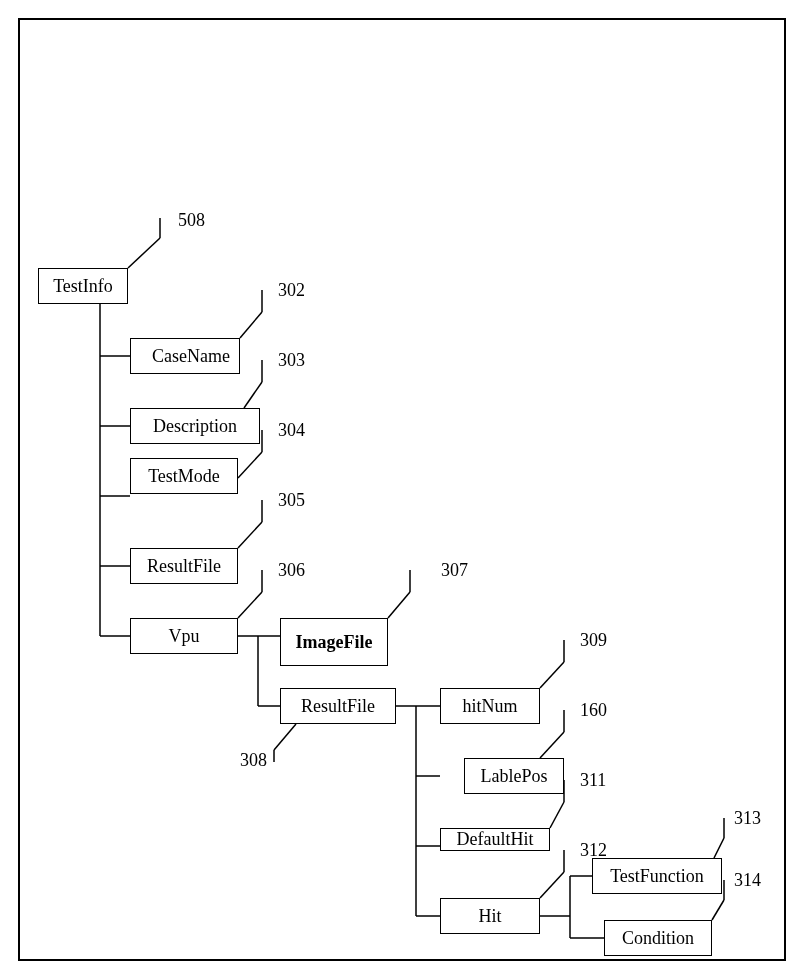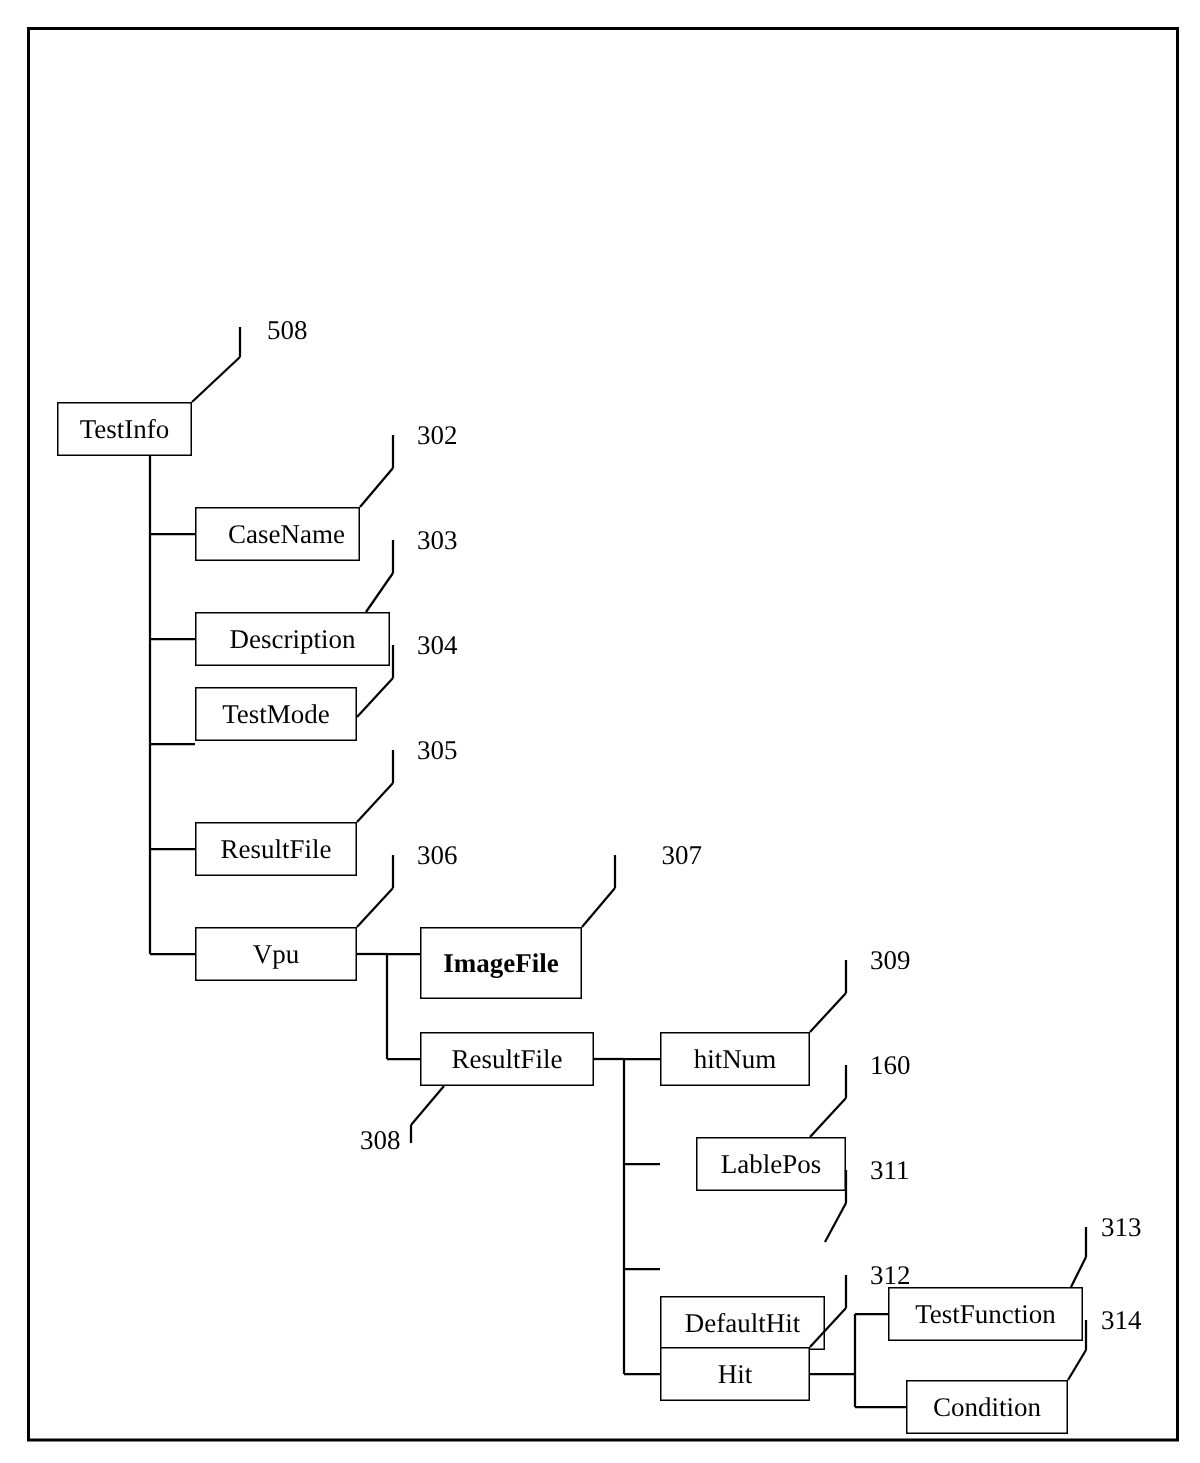--- a/index.html
+++ b/index.html
@@ -75,21 +75,21 @@
   </div>
 <div class="node" style="left:280px; top:688px; width:116px; height:36px;">
     <span>ResultFile</span>
   </div>
 <div class="node" style="left:440px; top:688px; width:100px; height:36px;">
     <span>hitNum</span>
   </div>
 <div class="node" style="left:440px; top:758px; width:100px; height:36px;margin-left:24px;">
     <span>LablePos</span>
   </div>
-<div class="node" style="left:440px; top:828px; width:110px; height:36px;margin-top:36px;">
+<div class="node" style="left:440px; top:828px; width:110px; height:23px;">
     <span>DefaultHit</span>
   </div>
 <div class="node" style="left:440px; top:898px; width:100px; height:36px;">
     <span>Hit</span>
   </div>
 <div class="node" style="left:592px; top:858px; width:130px; height:36px;">
     <span>TestFunction</span>
   </div>
 <div class="node" style="left:604px; top:920px; width:108px; height:36px;">
     <span>Condition</span>

